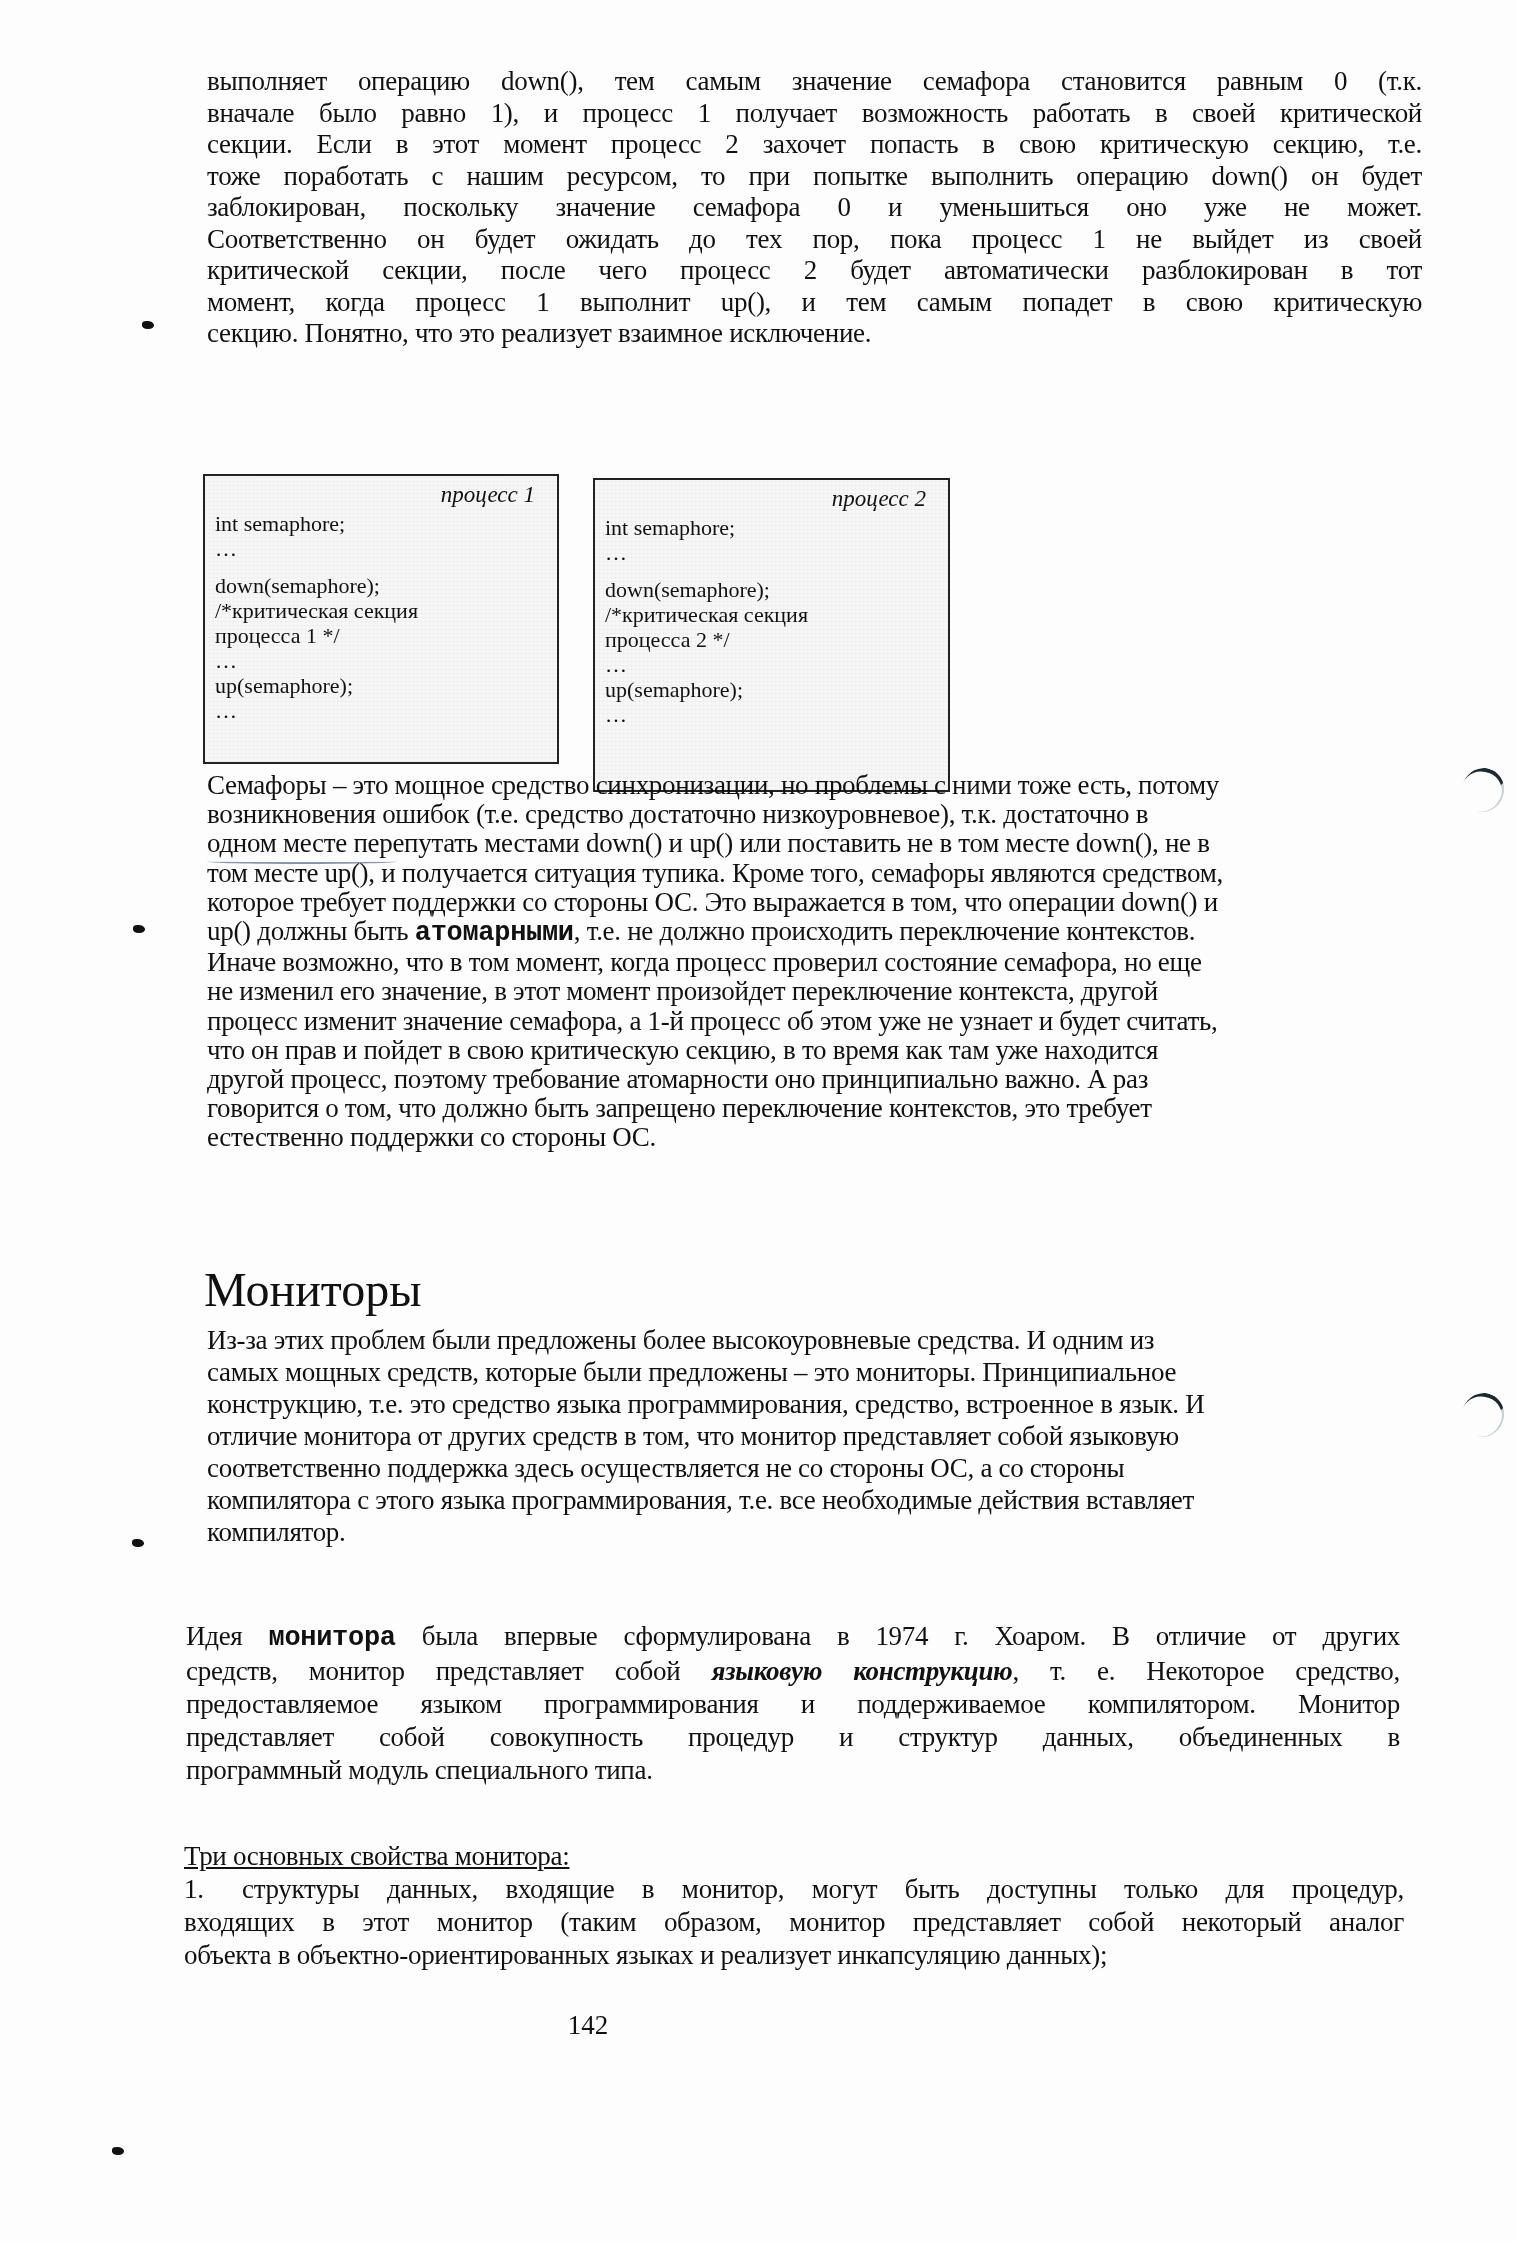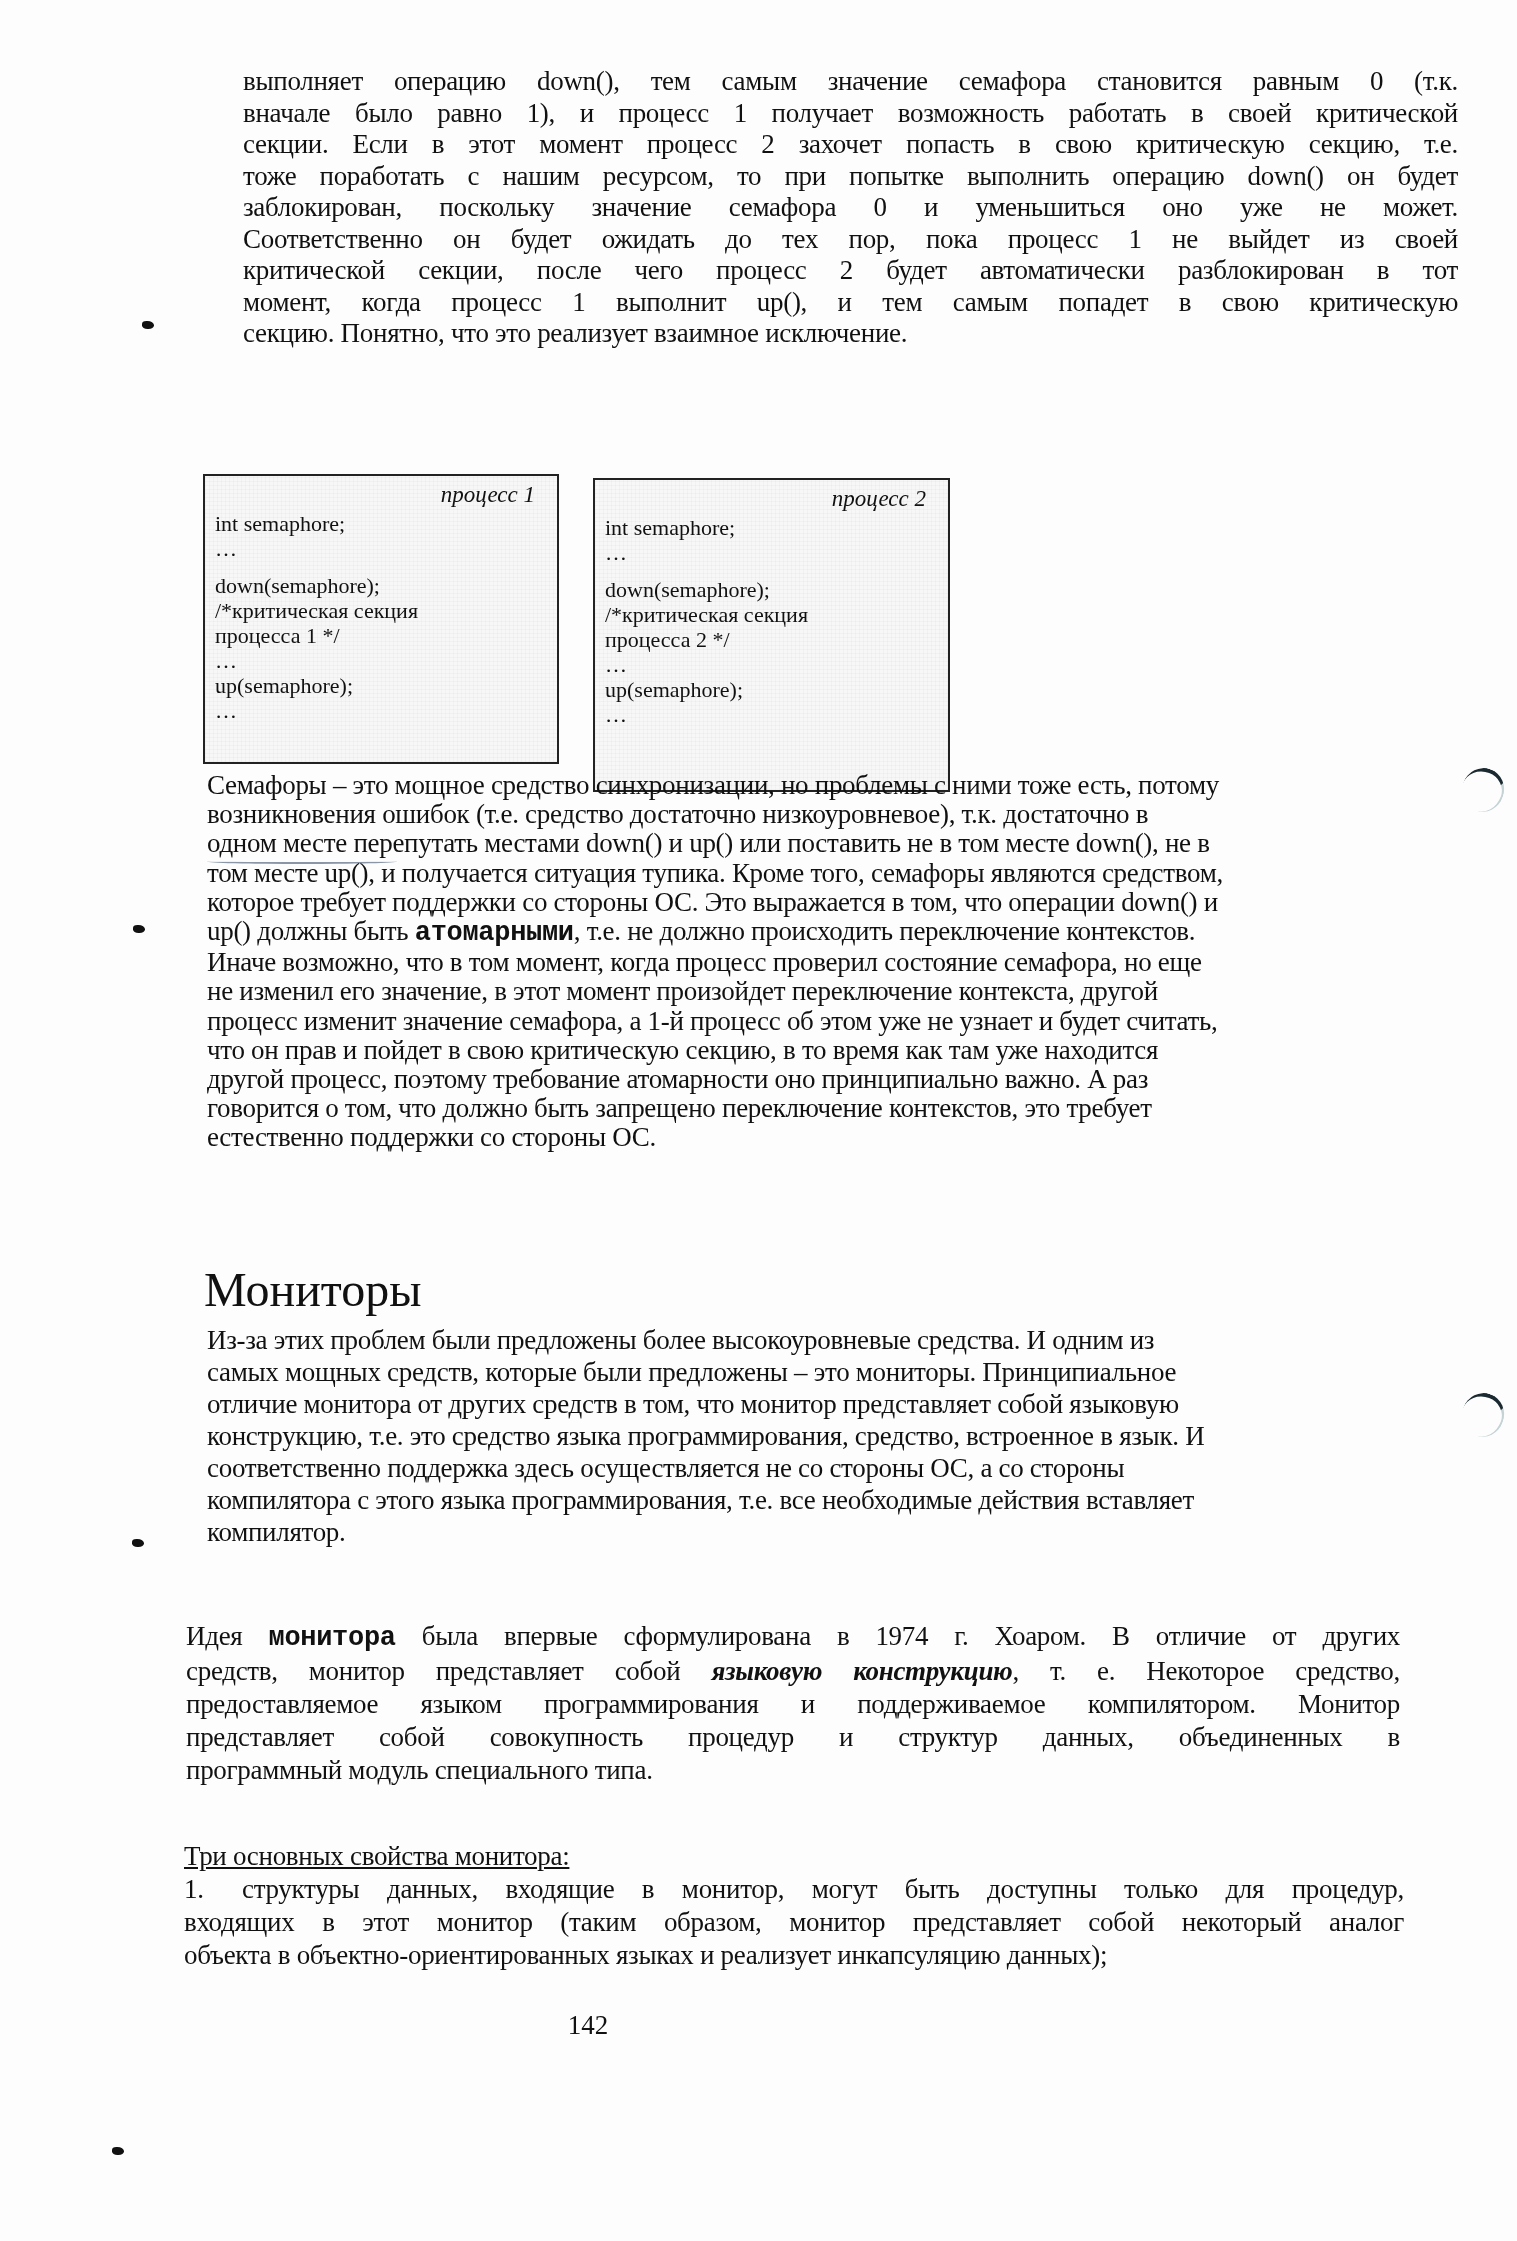--- a/index.html
+++ b/index.html
@@ -103,21 +103,21 @@
 
 <div class="page">
 
   <div class="mark" style="left:142px;top:321px;"></div>
   <div class="mark" style="left:133px;top:925px;"></div>
   <div class="mark" style="left:132px;top:1539px;"></div>
   <div class="mark" style="left:112px;top:2147px;"></div>
   <div class="punch" style="left:1462px;top:768px;"></div>
   <div class="punch" style="left:1462px;top:1393px;"></div>
 
-  <div class="block" style="top:66px; line-height:31.5px;margin-left:36px;">
+  <div class="block" style="top:66px; line-height:31.5px;">
     <span class="jline">выполняет операцию down(), тем самым значение семафора становится равным 0 (т.к.</span>
     <span class="jline">вначале было равно 1), и процесс 1 получает возможность работать в своей критической</span>
     <span class="jline">секции. Если в этот момент процесс 2 захочет попасть в свою критическую секцию, т.е.</span>
     <span class="jline">тоже поработать с нашим ресурсом, то при попытке выполнить операцию down() он будет</span>
     <span class="jline">заблокирован, поскольку значение семафора 0 и уменьшиться оно уже не может.</span>
     <span class="jline">Соответственно он будет ожидать до тех пор, пока процесс 1 не выйдет из своей</span>
     <span class="jline">критической секции, после чего процесс 2 будет автоматически разблокирован в тот</span>
     <span class="jline">момент, когда процесс 1 выполнит up(), и тем самым попадет в свою критическую</span>
     <span class="line">секцию. Понятно, что это реализует взаимное исключение.</span>
   </div>
@@ -163,22 +163,22 @@
     <span class="line">другой процесс, поэтому требование атомарности оно принципиально важно. А раз</span>
     <span class="line">говорится о том, что должно быть запрещено переключение контекстов, это требует</span>
     <span class="line">естественно поддержки со стороны ОС.</span>
   </div>
 
   <div class="heading">Мониторы</div>
 
   <div class="block" style="top:1324px; width:1200px; line-height:32px;">
     <span class="line">Из-за этих проблем были предложены более высокоуровневые средства. И одним из</span>
     <span class="line">самых мощных средств, которые были предложены – это мониторы. Принципиальное</span>
+    <span class="line">конструкцию, т.е. это средство языка программирования, средство, встроенное в язык. И</span>
     <span class="line">отличие монитора от других средств в том, что монитор представляет собой языковую</span>
-    <span class="line">конструкцию, т.е. это средство языка программирования, средство, встроенное в язык. И</span>
     <span class="line">соответственно поддержка здесь осуществляется не со стороны ОС, а со стороны</span>
     <span class="line">компилятора с этого языка программирования, т.е. все необходимые действия вставляет</span>
     <span class="line">компилятор.</span>
   </div>
 
   <div class="block" style="top:1620px; left:186px; width:1214px; line-height:33px;">
     <span class="jline"><span>Идея </span><span class="b">монитора</span><span> была впервые сформулирована в 1974 г. Хоаром. В отличие от других</span></span>
     <span class="jline"><span>средств, монитор представляет собой </span><span class="bi">языковую конструкцию</span><span>, т. е. Некоторое средство,</span></span>
     <span class="jline">предоставляемое языком программирования и поддерживаемое компилятором. Монитор</span>
     <span class="jline">представляет собой совокупность процедур и структур данных, объединенных в</span>

